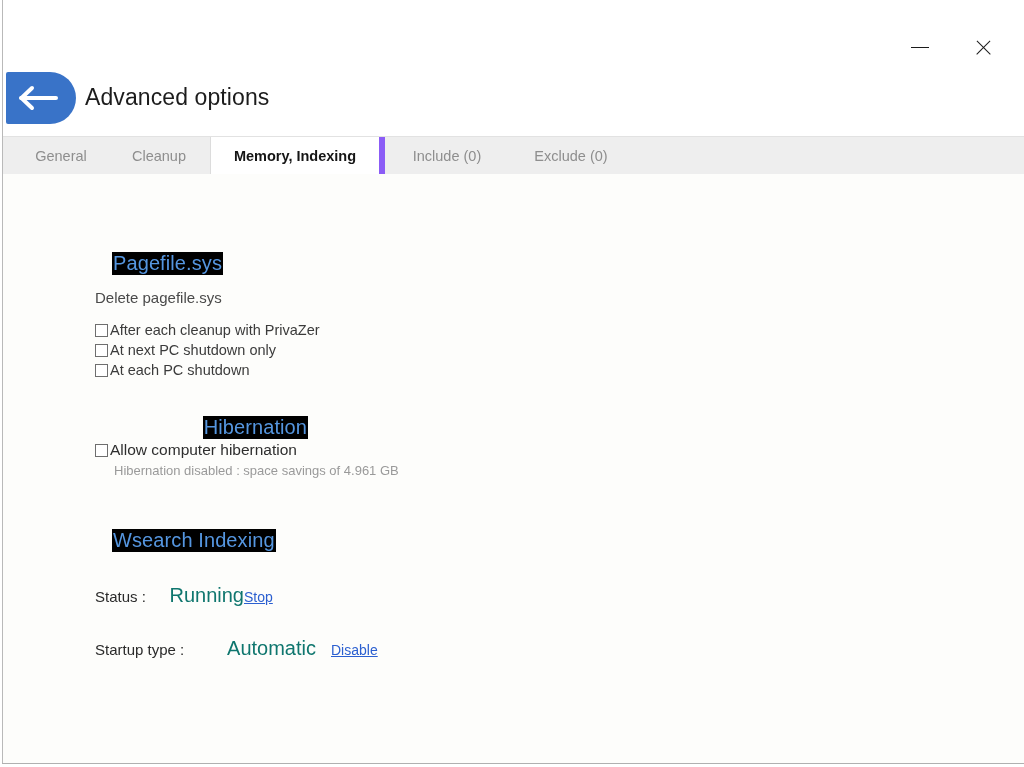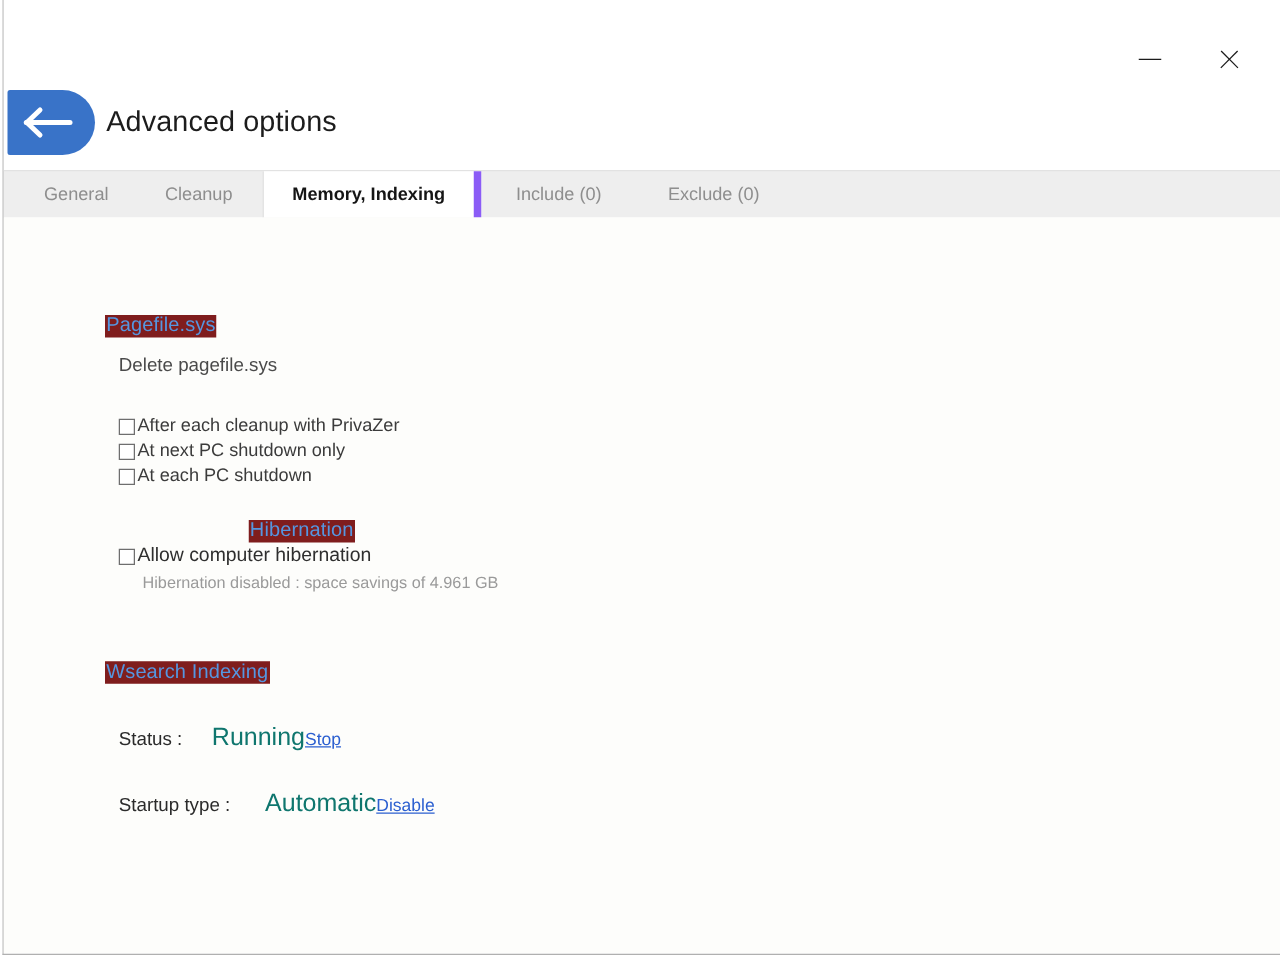--- a/index.html
+++ b/index.html
@@ -174,26 +174,27 @@
     top: 174px;
     width: 1021px;
     height: 589px;
     background: #fdfdfb;
   }
 
   .section { position: absolute; left: 0; top: 0; }
 
   .section-header {
     display: inline-block;
-    font-size: 16px;
+    font-size: 20px;
     color: #5596e0;
-    background: #7f1d1d;
+    background: #000000;
     padding: 0 1px;
     white-space: nowrap;
     letter-spacing: 0.1px;
+    margin-left: 28px;
   }
 
   .subtitle {
     font-size: 15px;
     color: #4a4a4a;
     white-space: nowrap;
   }
 
   .check-row {
     display: flex;
@@ -285,21 +286,21 @@
     <div class="tab" style="left:506px; width:124px;">Exclude (0)</div>
   </div>
 
   <div id="content">
 
     <div class="section" style="left:81px; top:78px;">
       <div class="section-header">Pagefile.sys</div>
 
       <div class="subtitle" style="margin-top:14px; margin-left:11px;">Delete pagefile.sys</div>
 
-      <div style="margin-top:30px; margin-left:11px;">
+      <div style="margin-top:14px; margin-left:11px;">
         <div class="check-row">
           <span class="checkbox"></span>
           <span class="check-label">After each cleanup with PrivaZer</span>
         </div>
         <div class="check-row">
           <span class="checkbox"></span>
           <span class="check-label">At next PC shutdown only</span>
         </div>
         <div class="check-row">
           <span class="checkbox"></span>
@@ -321,21 +322,21 @@
 
     <div class="section" style="left:81px; top:355px;">
       <div class="section-header">Wsearch Indexing</div>
 
       <div style="margin-top:13px; margin-left:11px;">
         <div class="kv-row" style="height:21px;">
           <span class="kv-key" style="width:68px;">Status :</span>
           <span class="kv-val" style="width:81px;">Running</span>
           <span class="kv-link">Stop</span>
         </div>
-        <div class="kv-row" style="height:21px;">
+        <div class="kv-row" style="height:21px;gap:15px;">
           <span class="kv-key" style="width:117px;">Startup type :</span>
           <span class="kv-val" style="width:89px;">Automatic</span>
           <span class="kv-link">Disable</span>
         </div>
       </div>
     </div>
 
   </div>
 
   <div id="frame-bottom"></div>

